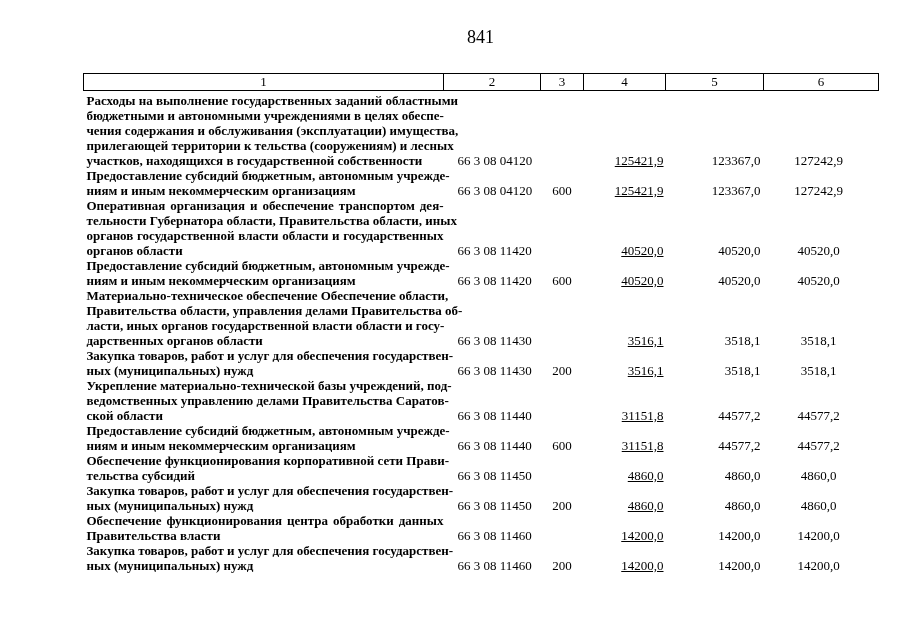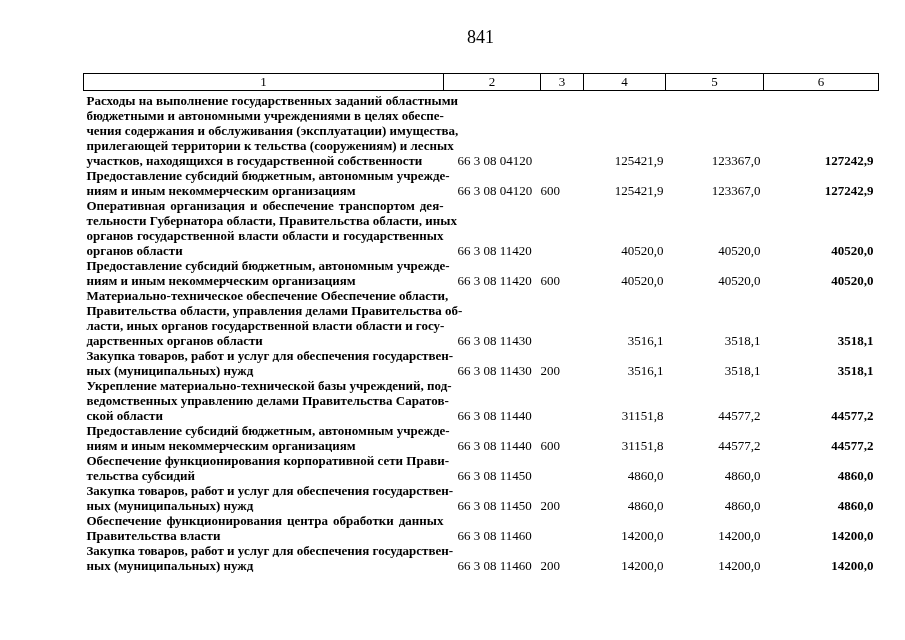--- a/index.html
+++ b/index.html
@@ -53,24 +53,24 @@
     vertical-align: bottom;
     line-height: 15px;
     font-size: 13px;
   }
   tbody tr:first-child td.c1 { padding-top: 2px; }
   td.c1 {
     vertical-align: top;
     padding-left: 3px;
   }
   td.c2 { padding-left: 14px; white-space: nowrap; }
-  td.c3 { }
-  td.c4 { text-align: right; padding-right: 2px; white-space: nowrap; }
+  td.c3 { text-align: center; }
+  td.c4 { text-align: right; padding-right: 2px; white-space: nowrap; text-decoration: underline; }
   td.c5 { text-align: right; padding-right: 3px; white-space: nowrap; }
-  td.c6 { text-align: right; padding-right: 5px; white-space: nowrap; font-weight: bold; }
+  td.c6 { text-align: center; padding-right: 5px; white-space: nowrap; }
 
   .plines { width: 357px; font-weight: bold; }
   .jl {
     text-align: justify;
     text-align-last: justify;
     white-space: nowrap;
     line-height: 15px;
   }
   .jl.last {
     text-align-last: left;

